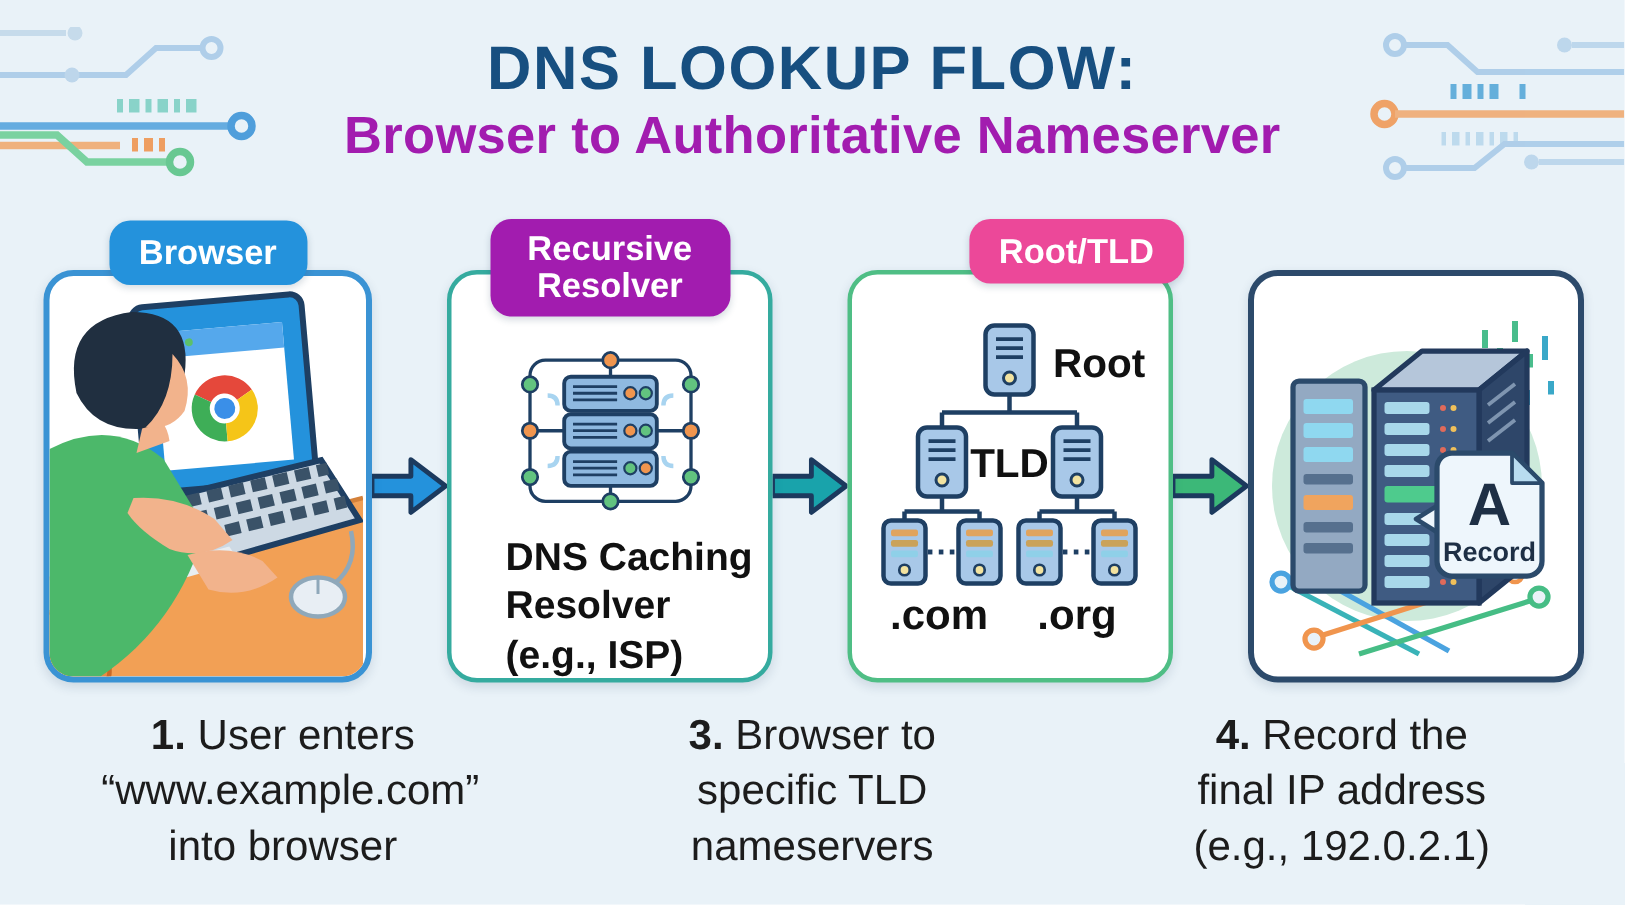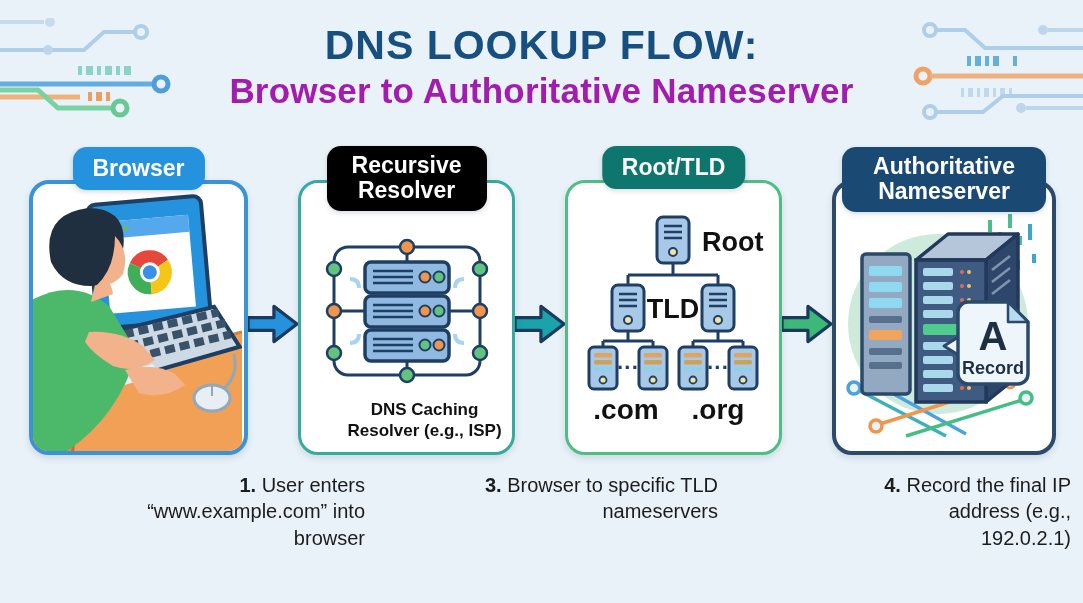--- a/index.html
+++ b/index.html
@@ -19,31 +19,31 @@
   
   .flow-row{position:absolute;top:180px;left:29px;right:27px;height:275px;display:flex;justify-content:space-between;align-items:stretch;}
   .panel{position:relative;background:#ffffff;border-radius:20px;width:217px;box-shadow:0 3px 7px rgba(30,60,90,0.14);}
   .panel-1{border:4px solid #3a93d4;}
   .panel-2{border:3px solid #35ab9f;}
   .panel-3{border:3px solid #4fbe85;}
   .panel-4{border:4px solid #2c4a6b;width:222px;}
   .panel-fill{position:absolute;inset:0;border-radius:16px;overflow:hidden;}
   .panel-label{position:absolute;top:-37px;left:50%;transform:translateX(-50%);color:#ffffff;font-weight:bold;font-size:23px;text-align:center;line-height:1.1;padding:9px 20px;border-radius:14px;z-index:3;box-shadow:0 2px 5px rgba(30,60,90,0.18);}
   .label-1{background:#2492dc;white-space:nowrap;}
-  .label-2{background:#000000;width:132px;padding:7px 14px;}
-  .label-3{background:#0f766e;white-space:nowrap;}
+  .label-2{background:#a21caf;width:132px;padding:7px 14px;}
+  .label-3{background:#ec4899;white-space:nowrap;margin-left:44px;}
   .label-4{background:#1a4a74;width:176px;padding:7px 14px;}
   .panel-body{position:relative;height:100%;display:flex;flex-direction:column;align-items:center;}
-  .resolver-sub{font-size:17px;font-weight:bold;color:#111;text-align:center;line-height:1.25;max-width:196px;margin-top:10px;margin-left:36px;}
+  .resolver-sub{font-size:26px;font-weight:bold;color:#111;line-height:1.25;max-width:196px;margin-top:10px;margin-left:36px;}
 
   .flow-arrow{align-self:center;width:50px;flex:0 0 50px;display:flex;justify-content:center;margin-top:12px;}
 
   
   .captions-row{position:absolute;top:472px;left:12px;right:12px;display:flex;}
-  .caption{flex:1;text-align:right;font-size:20px;color:#1c1c1c;line-height:1.32;}
+  .caption{flex:1;text-align:center;font-size:28px;color:#1c1c1c;line-height:1.32;}
   .caption .inner{display:inline-block;max-width:242px;}
   .cap-num{font-weight:bold;}
 </style>
 </head>
 <body>
 
 <div class="canvas">
 
   <svg class="deco deco-left" width="175" height="100" viewBox="0 0 175 100">
     <path d="M0,4 H44" stroke="#c3d9ea" stroke-width="4" fill="none"></path>
@@ -265,21 +265,20 @@
       </div>
     </div>
 
     <div class="flow-arrow">
       <svg width="54" height="48" viewBox="0 0 54 48">
         <polygon points="0,17 28,17 28,5 53,24 28,43 28,31 0,31" fill="#3cb878" stroke="#1c3a5e" stroke-width="3.5" stroke-linejoin="round"></polygon>
       </svg>
     </div>
 
     <div class="panel panel-4">
-      <div class="panel-label label-4">Authoritative Nameserver</div>
       <div class="panel-fill">
         <svg width="214" height="267" viewBox="0 0 214 267" style="margin-top:0;">
           <circle cx="102" cy="140" r="90" fill="#cdeadb"></circle>
 
           <g fill="#49bd8c">
             <rect x="152" y="36" width="4" height="12"></rect>
               <rect x="162" y="48" width="4" height="9"></rect>
               <rect x="172" y="30" width="4" height="14"></rect>
               <rect x="182" y="52" width="4" height="9"></rect>
               <rect x="160" y="70" width="4" height="9"></rect>

